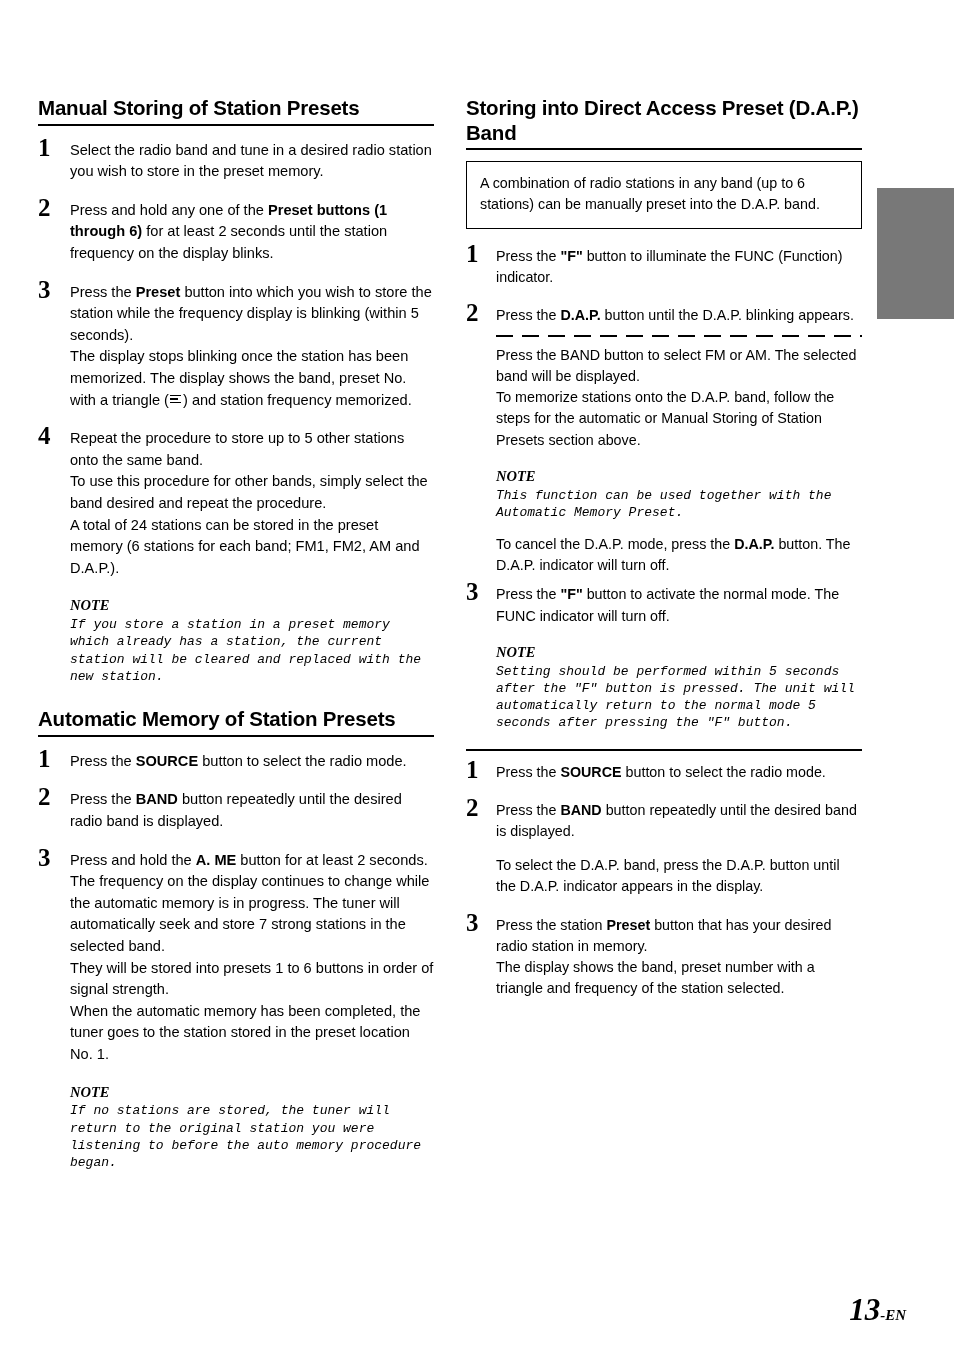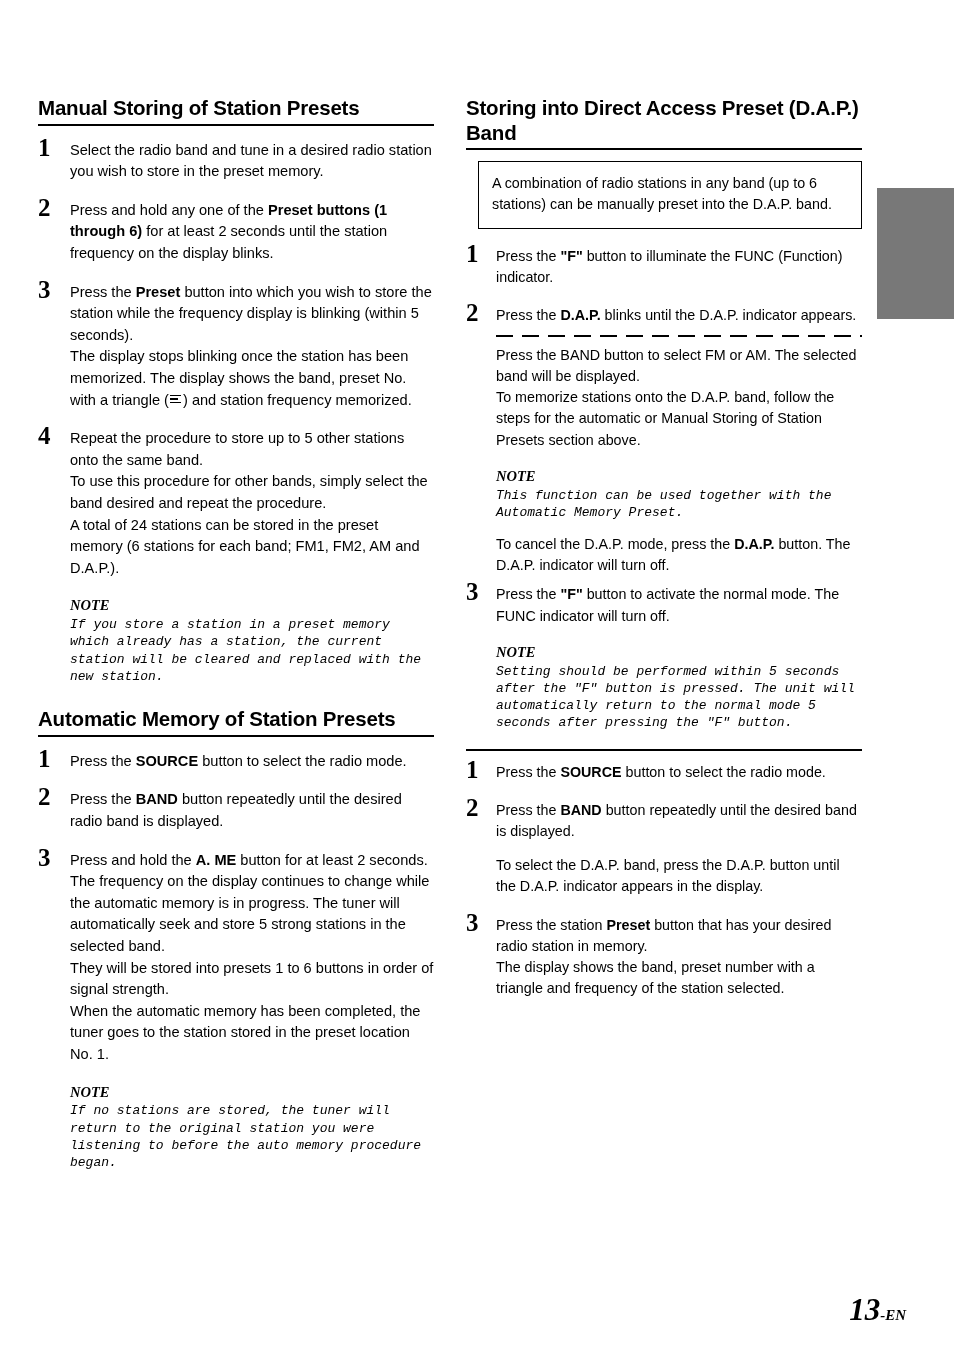--- a/index.html
+++ b/index.html
@@ -115,21 +115,21 @@
     font-style: italic;
     font-size: 13px;
     line-height: 1.33;
     margin: 0;
   }
 
   
   .boxed {
     border: 1.3px solid #000;
     padding: 11px 13px 12px 13px;
-    margin: 0 0 17px 12px;
+    margin: 0 0 17px 0;
   }
   .boxed p {
     margin: 0;
     font-size: 14.3px;
     line-height: 1.48;
   }
 
   
   .dash-rule {
     height: 2px;
@@ -236,21 +236,21 @@
         </div>
 
         <div class="step">
           <span class="step-num">2</span>
           <p><span>Press the </span><b>BAND</b><span> button repeatedly until the desired radio band is displayed.</span></p>
         </div>
 
         <div class="step">
           <span class="step-num">3</span>
           <p><span>Press and hold the </span><b>A. ME</b><span> button for at least 2 seconds.</span></p>
-          <p>The frequency on the display continues to change while the automatic memory is in progress. The tuner will automatically seek and store 5 strong stations in the selected band.</p>
+          <p>The frequency on the display continues to change while the automatic memory is in progress. The tuner will automatically seek and store 7 strong stations in the selected band.</p>
           <p>They will be stored into presets 1 to 6 buttons in order of signal strength.</p>
           <p>When the automatic memory has been completed, the tuner goes to the station stored in the preset location No. 1.</p>
         </div>
 
         <div class="note">
           <p class="note-title">NOTE</p>
           <p class="note-body">If no stations are stored, the tuner will return to the original station you were listening to before the auto memory procedure began.</p>
         </div>
       </div>
 
@@ -266,21 +266,21 @@
           <p>A combination of radio stations in any band (up to 6 stations) can be manually preset into the D.A.P. band.</p>
         </div>
 
         <div class="step">
           <span class="step-num">1</span>
           <p><span>Press the </span><b>"F"</b><span> button to illuminate the FUNC (Function) indicator.</span></p>
         </div>
 
         <div class="step" style="margin-bottom:0;">
           <span class="step-num">2</span>
-          <p><span>Press the </span><b>D.A.P.</b><span> blinks until the D.A.P. indicator appears.</span></p>
+          <p><span>Press the </span><b>D.A.P.</b><span> button until the D.A.P. blinking appears.</span></p>
         </div>
 
         <div class="dash-rule"></div>
 
         <div class="step" style="margin-bottom:11px;">
           <p class="body-para">Press the BAND button to select FM or AM. The selected band will be displayed.</p>
           <p class="body-para">To memorize stations onto the D.A.P. band, follow the steps for the automatic or Manual Storing of Station Presets section above.</p>
         </div>
 
         <div class="note" style="margin-top:2px;">

